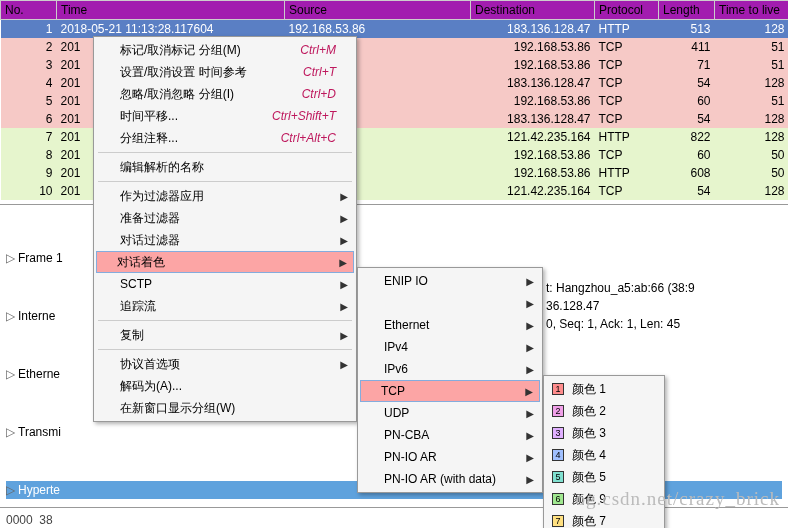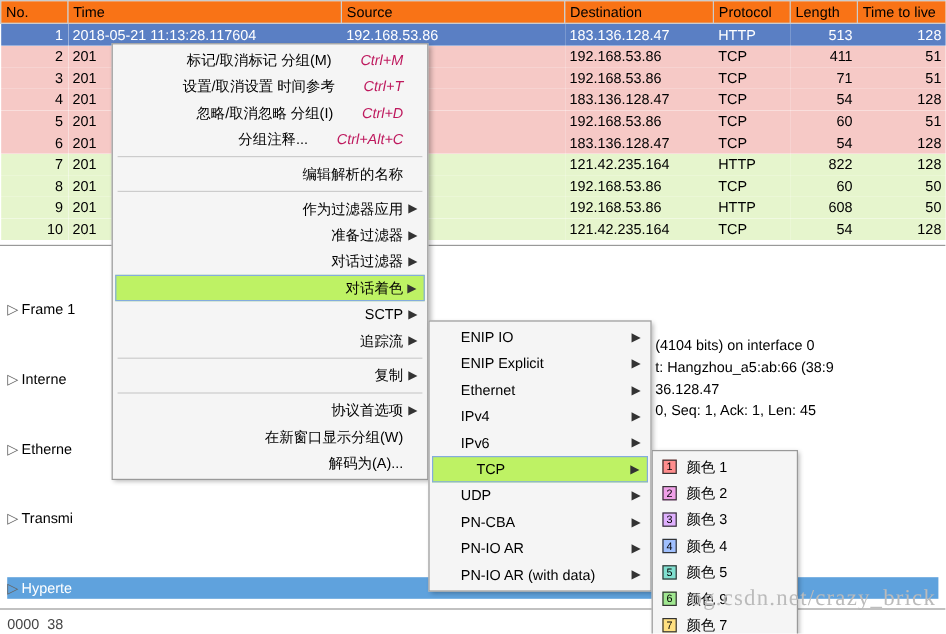--- a/index.html
+++ b/index.html
@@ -1,51 +1,51 @@
 <!DOCTYPE html>
 <html><head>
 <meta charset="utf-8">
 <style>
 * { margin:0; padding:0; box-sizing:border-box; font-family:"Microsoft YaHei",Tahoma,sans-serif; font-size:12px; }
 body { background:#fff; width:788px; height:528px; overflow:hidden; position:relative; }
 
 
 .plist { width:100%; border-collapse:collapse; table-layout:fixed; }
-.plist th { background:#f97316; border:1px solid #ccc; padding:2px 4px; text-align:left; font-weight:normal; height:18px; }
+.plist th { background:#a21caf; border:1px solid #ccc; padding:2px 4px; text-align:left; font-weight:normal; height:18px; }
 .plist td { padding:1px 4px; height:18px; white-space:nowrap; overflow:hidden; }
 .plist tr.sel { background:#5a7fc4; color:#fff; }
 .plist tr.pink { background:#f6c9c6; }
 .plist tr.green { background:#e6f5cd; }
 .col-no { width:56px; text-align:right; }
 .col-time { width:228px; }
 .col-src { width:186px; }
-.col-dst { width:124px; }
+.col-dst { width:124px;text-align:right; }
 .col-proto { width:64px; }
 .col-len { width:56px; text-align:right; }
 .col-ttl { width:74px; text-align:right; }
 
 .section { border-top:1px solid #999; margin-top:4px; }
 .tree { padding:4px 6px; font-family:Consolas,monospace; font-size:12px; }
 .tree div { line-height:18px; white-space:nowrap;margin-top:40px; }
 .tree .arrow { display:inline-block; width:12px; color:#666; }
 .tree .hl { background:#5fa2dd; color:#fff; }
 
 .hex { padding:4px 6px; font-family:Consolas,monospace; font-size:12px; color:#444; }
 .hex div { line-height:16px; white-space:pre; }
 
 
 .menu { position:absolute; background:#f5f5f5; border:1px solid #999; box-shadow:2px 2px 4px rgba(0,0,0,0.3); padding:2px; }
 .menu .sep { height:1px; background:#ccc; margin:3px 2px; }
 .mitem { display:flex; align-items:center; height:22px; padding:0 18px 0 24px; cursor:default; position:relative; }
-.mitem.hov { background:#bef264; border:1px solid #84acdd; padding:0 17px 0 36px; }
+.mitem.hov { background:#fca5a5; border:1px solid #84acdd; padding:0 17px 0 20px; }
 .mitem .label { flex:1; white-space:nowrap; }
 .mitem .accel { color:#be185d; margin-left:24px;font-style:italic; }
 .mitem .sub { position:absolute; right:6px; font-size:10px; color:#333; }
 
-.m1 { left:93px; top:36px; width:264px;text-align:right; }
+.m1 { left:93px; top:36px; width:264px; }
 .m2 { left:357px; top:267px; width:186px; }
 .m3 { left:543px; top:375px; width:122px; }
 
 .swatch { display:inline-block; width:12px; height:12px; border:1px solid #333; margin-right:8px; margin-left:-18px; text-align:center; font-size:9px; line-height:10px; }
 .c1{background:#ff8d8d}.c2{background:#f0a0e8}.c3{background:#e0b0ff}.c4{background:#a0c0ff}.c5{background:#80e0d0}.c6{background:#a0e890}.c7{background:#ffe080}
 
 .wm { position:absolute; right:8px; bottom:18px; color:#bbb; font-size:19px; font-family:Liberation Serif, serif; letter-spacing:1px; }
 </style>
 </head>
 <body>
@@ -158,21 +158,20 @@
 
 <div class="section tree">
 <div><span class="arrow">▷</span><span>Frame 1</span></div>
 <div><span class="arrow">▷</span><span>Interne</span></div>
 <div><span class="arrow">▷</span><span>Etherne</span></div>
 <div><span class="arrow">▷</span><span>Transmi</span></div>
 <div class="hl"><span class="arrow">▷</span><span>Hyperte</span></div>
 </div>
 
 <div style="position:absolute; left:546px; top:279px; font-family:Consolas,monospace; line-height:18px;">
-<div>(4104 bits) on interface 0</div>
 <div>t: Hangzhou_a5:ab:66 (38:9</div>
 <div>36.128.47</div>
 <div>0, Seq: 1, Ack: 1, Len: 45</div>
 </div>
 
 <div class="section hex" id="hex-body">
     <div>0000  38</div>
     <div>0010  01 f3 7d 55 40 00 80 06  4d f9 c0</div>
     <div>0020  80 2f d2 2e 00 50 59 7c  f3 dc 42</div>
     <div>0030  40 09 05 c5 00 00 47 45  54 20 2f</div>
@@ -188,20 +187,24 @@
     </div>
     <div class="mitem">
       <span class="label">设置/取消设置 时间参考</span>
       <span class="accel">Ctrl+T</span>
     </div>
     <div class="mitem">
       <span class="label">忽略/取消忽略 分组(I)</span>
       <span class="accel">Ctrl+D</span>
     </div>
     <div class="mitem">
+      <span class="label">时间平移...</span>
+      <span class="accel">Ctrl+Shift+T</span>
+    </div>
+    <div class="mitem">
       <span class="label">分组注释...</span>
       <span class="accel">Ctrl+Alt+C</span>
     </div>
     <div class="sep"></div>
     <div class="mitem">
       <span class="label">编辑解析的名称</span>
     </div>
     <div class="sep"></div>
     <div class="mitem">
       <span class="label">作为过滤器应用</span>
@@ -231,34 +234,33 @@
     <div class="mitem">
       <span class="label">复制</span>
       <span class="sub">▶</span>
     </div>
     <div class="sep"></div>
     <div class="mitem">
       <span class="label">协议首选项</span>
       <span class="sub">▶</span>
     </div>
     <div class="mitem">
+      <span class="label">解码为(A)...</span>
+    </div>
+    <div class="mitem">
       <span class="label">在新窗口显示分组(W)</span>
     </div>
-    <div class="mitem">
-      <span class="label">解码为(A)...</span>
-    </div>
   </div>
 
 <div class="menu m2" id="menu2">
     <div class="mitem">
       <span class="label">ENIP IO</span>
       <span class="sub">▶</span>
     </div>
     <div class="mitem">
-      <span class="label">ENIP Explicit</span>
       <span class="sub">▶</span>
     </div>
     <div class="mitem">
       <span class="label">Ethernet</span>
       <span class="sub">▶</span>
     </div>
     <div class="mitem">
       <span class="label">IPv4</span>
       <span class="sub">▶</span>
     </div>

